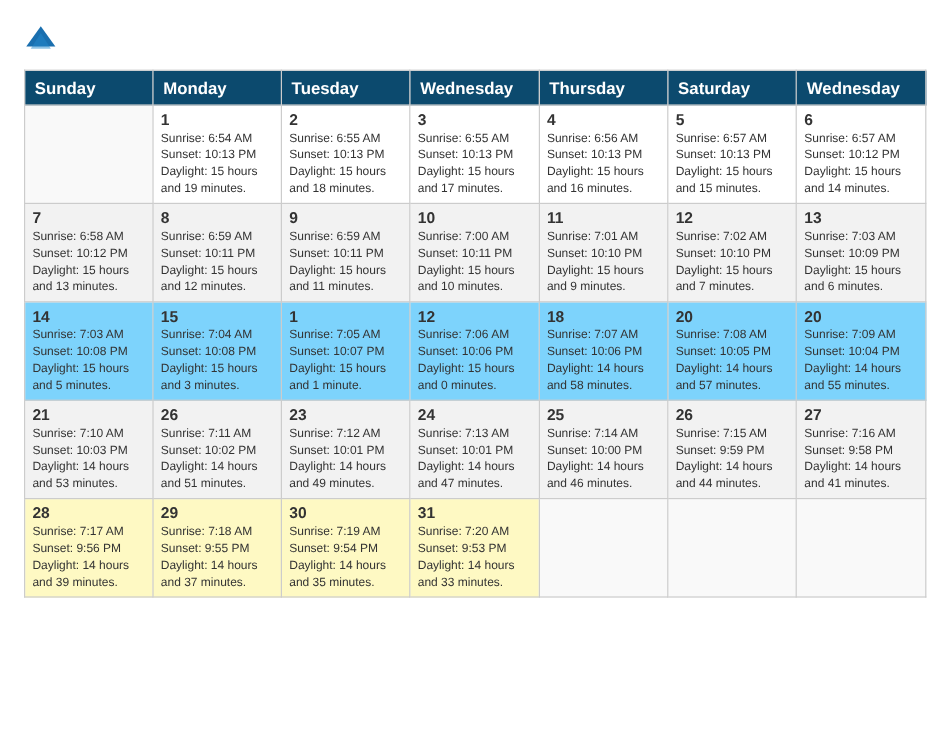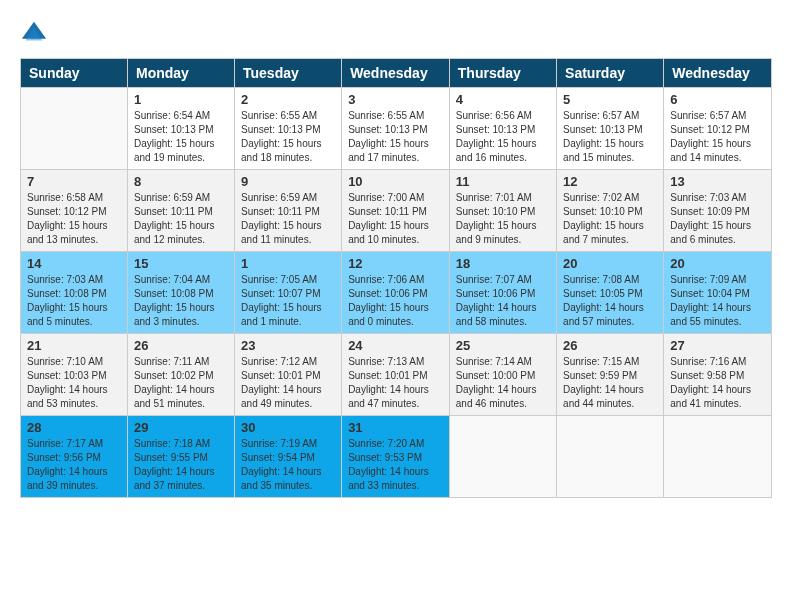--- a/index.html
+++ b/index.html
@@ -94,21 +94,21 @@
     tr:nth-child(even) td {
       background-color: #f2f2f2;
     }
     tr:nth-child(even) td.empty {
       background-color: #f2f2f2;
     }
     .row-week-1 td { background: #fff; }
     .row-week-2 td { background: #f0f0f0; }
     .row-week-3 td { background: #7dd3fc; }
     .row-week-4 td { background: #f0f0f0; }
-    .row-week-5 td { background: #0ea5e9; }
+    .row-week-5 td { background: #fef9c3; }
   </style>
 </head>
 <body>
 
 <div class="header-area">
   <div class="logo">
     <svg class="logo-icon" viewBox="0 0 30 30">
       <polygon points="15,2 28,20 2,20" fill="#1a6faf"></polygon>
       <polygon points="15,8 24,22 6,22" fill="#2288cc" opacity="0.5"></polygon>
     </svg>

